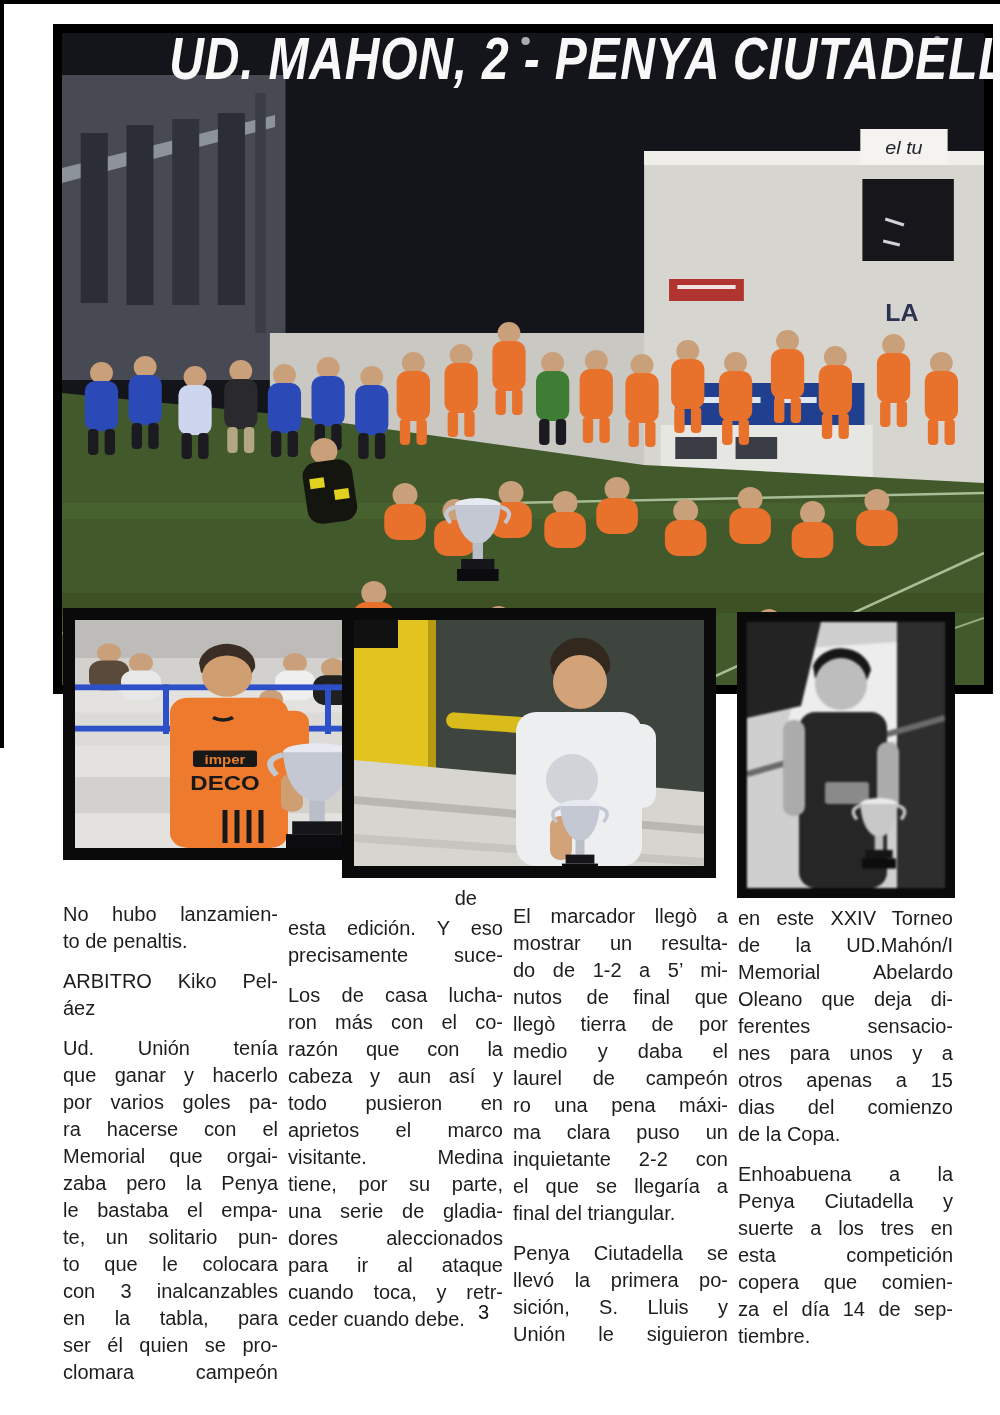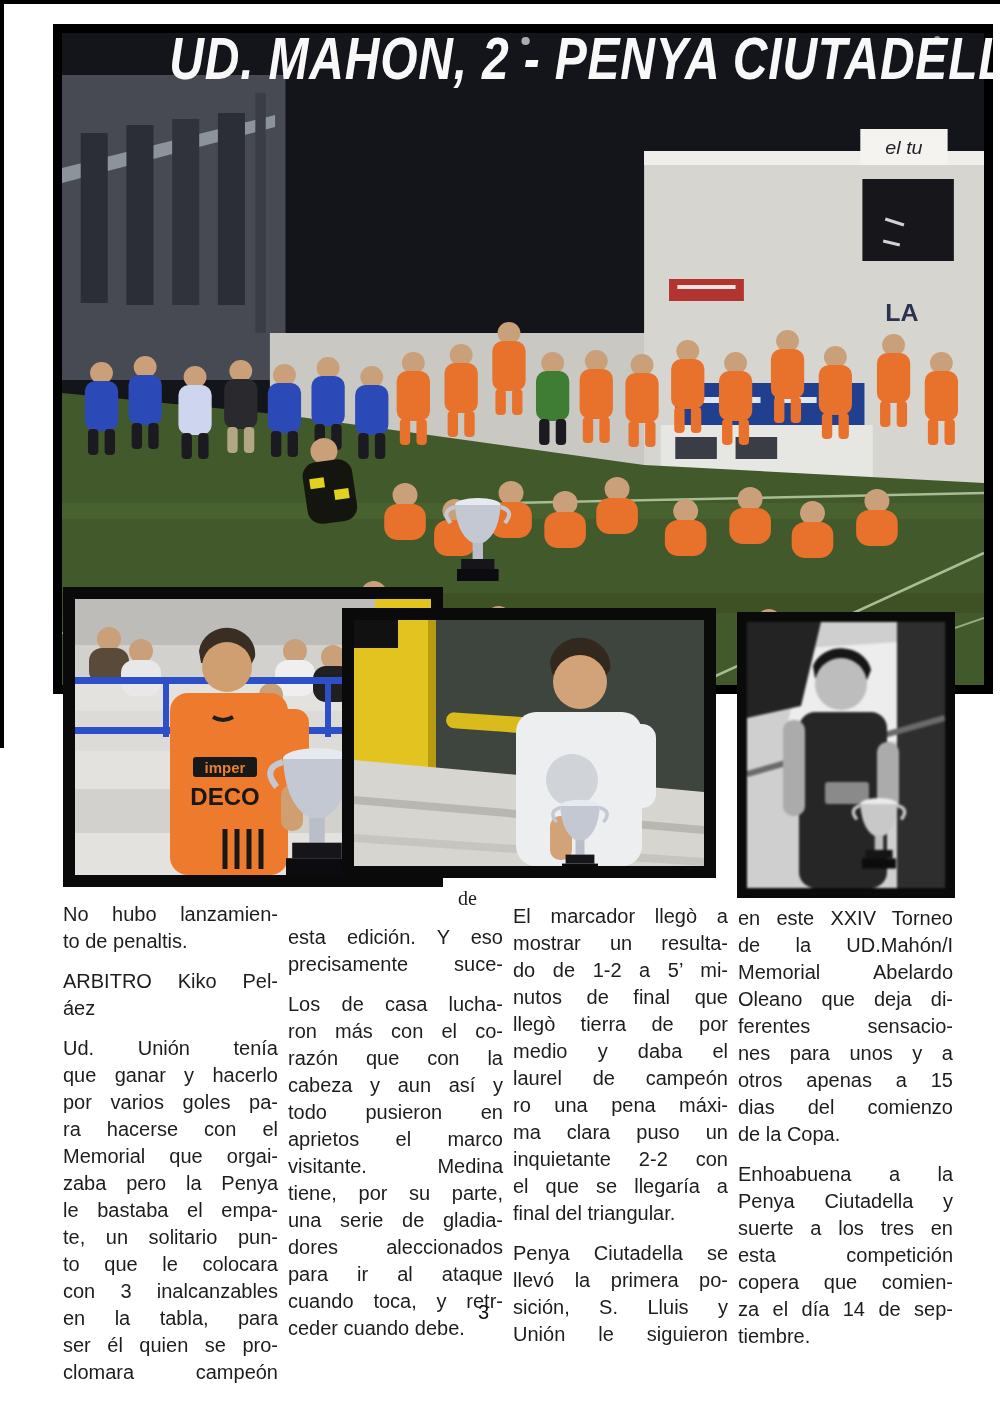--- a/index.html
+++ b/index.html
@@ -4,37 +4,37 @@
 <style>
   html,body{margin:0;padding:0;background:#e9e9e9;}
   #page{position:relative;width:1000px;height:1415px;background:#ffffff;overflow:hidden;
         font-family:"Liberation Sans",sans-serif;}
   .edge-top{position:absolute;left:0;top:0;width:1000px;height:4px;background:#000;}
   .edge-left{position:absolute;left:0;top:0;width:4px;height:748px;background:#000;}
 
   
   .photo-box{position:absolute;box-sizing:border-box;background:#101014;}
   #main-photo{left:53px;top:24px;width:940px;height:670px;border:9px solid #000;z-index:1;}
-  #photo-left{left:63px;top:587px;width:380px;height:300px;border:12px solid #0a0a0a;z-index:4;}
+  #photo-left{left:63px;top:608px;width:380px;height:252px;border:12px solid #0a0a0a;z-index:4;}
   #photo-mid{left:342px;top:608px;width:374px;height:270px;border:12px solid #0a0a0a;z-index:5;}
   #photo-right{left:737px;top:612px;width:218px;height:286px;border:10px solid #0a0a0a;z-index:3;}
   .photo-box svg{display:block;width:100%;height:100%;}
 
   
   #headline{position:absolute;left:53px;top:24px;width:905px;text-align:center;z-index:6;}
   #headline span{display:inline-block;font:italic 700 60px "Liberation Sans",sans-serif;
      color:#f8f8f8;white-space:nowrap;transform:scaleX(.8);transform-origin:50% 0;letter-spacing:1px;}
 
   
   #article{position:absolute;left:63px;top:885px;width:890px;display:flex;gap:10px;z-index:2;
      color:#1d1d1d;font-size:20px;line-height:27px;}
   .col{flex:1 1 0;min-width:0;}
   .col.c1{padding-top:16px;} .col.c3{padding-top:18px;} .col.c4{padding-top:20px;}
   .para{margin:0 0 13px 0;}
-  .para.tight{margin-bottom:12px;font-family:Liberation Serif, serif;}
+  .para.tight{margin-bottom:3px;}
   .line{text-align:justify;text-align-last:justify;}
   .line.last-left{text-align-last:left;}
   .line.right{text-align-last:right;padding-right:26px;}
   #page-num{position:absolute;left:478px;top:1301px;font-size:20px;color:#111;z-index:7;}
 
   .sgn{font-family:"Liberation Sans",sans-serif;}
   .sk{fill:#c9a07a;} .bd{fill:var(--c,#888);} .lg{fill:var(--l,#1a1a20);}
 </style>
 </head>
 <body>

